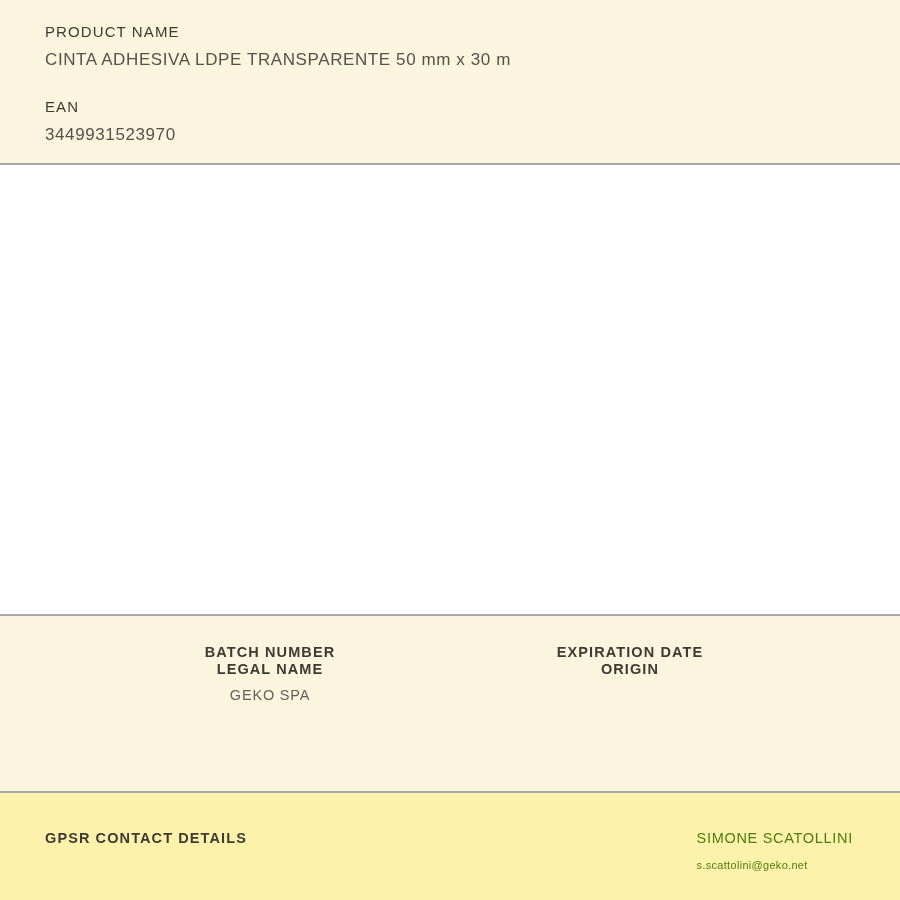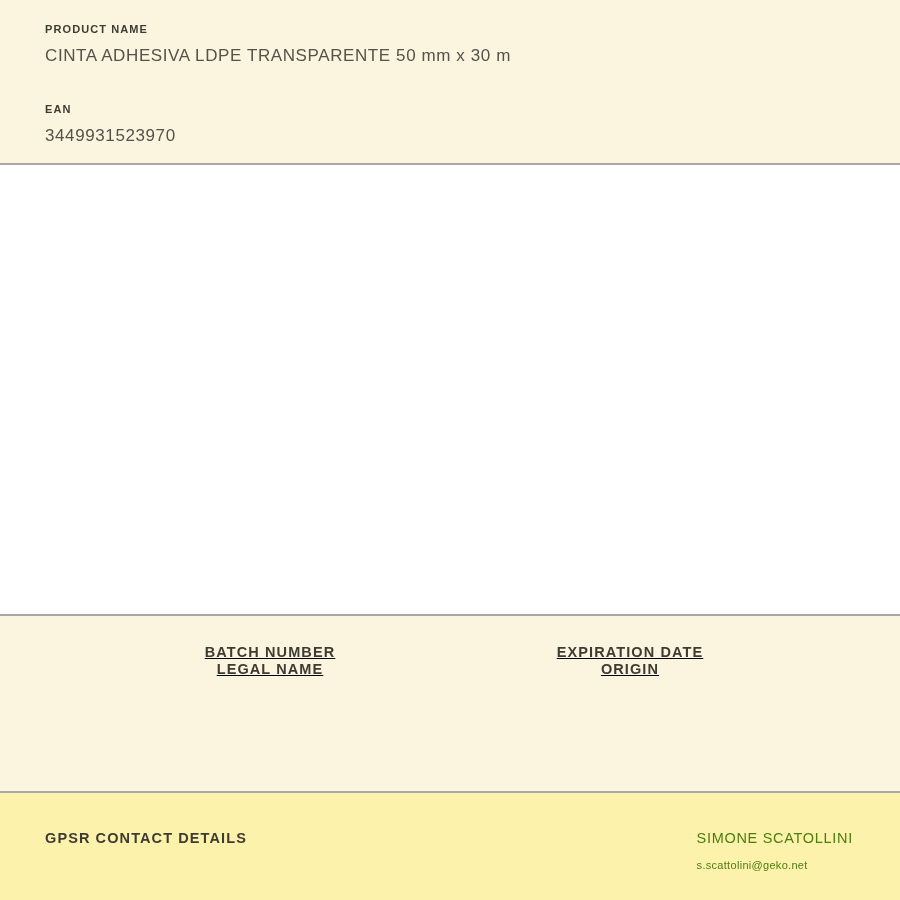--- a/index.html
+++ b/index.html
@@ -19,57 +19,56 @@
 
   
   .section-product {
     box-sizing: border-box;
     height: 165px;
     background: #FBF4DE;
     border-bottom: 2px solid #A8A8A6;
     padding: 23px 45px 0 45px;
   }
   .field-label {
-    font-size: 11px;
-    font-weight: bold;
+    font-size: 15px;
+    font-weight: normal;
     letter-spacing: 1.1px;
     color: #3E3B32;
     line-height: 1.15;
   }
   .field-value {
     font-size: 17px;
     font-weight: normal;
     letter-spacing: 0.6px;
     color: #55524A;
     line-height: 1.15;
     margin-top: 10px;
   }
   .field-group + .field-group {
-    margin-top: 38px;
+    margin-top: 28px;
   }
 
   
   .section-spacer {
     flex: 1 1 auto;
     background: #ffffff;
   }
 
   
   .section-details {
     box-sizing: border-box;
     height: 179px;
     background: #FBF4DE;
     border-top: 2px solid #A8A8A6;
     border-bottom: 2px solid #A8A8A6;
     padding: 28px 90px 0 90px;
   }
   .details-row {
     display: grid;
     grid-template-columns: 1fr 1fr;
-    text-decoration: underline;
   }
   .details-row + .details-row {
   }
   .details-cell {
     text-align: center;
   }
   .details-cell .cell-label {
     font-size: 14.5px;
     font-weight: bold;
     letter-spacing: 1.1px;
@@ -145,20 +144,21 @@
       <div class="details-cell">
         <div class="cell-label">BATCH NUMBER</div>
       </div>
       <div class="details-cell">
         <div class="cell-label">EXPIRATION DATE</div>
       </div>
     </div>
     <div class="details-row">
       <div class="details-cell">
         <div class="cell-label">LEGAL NAME</div>
+        <div class="cell-value">GEKO SPA</div>
       </div>
       <div class="details-cell">
         <div class="cell-label">ORIGIN</div>
       </div>
     </div>
   </div>
 
   <div class="section-gpsr">
     <div class="gpsr-label">GPSR CONTACT DETAILS</div>
     <div class="gpsr-contact">

